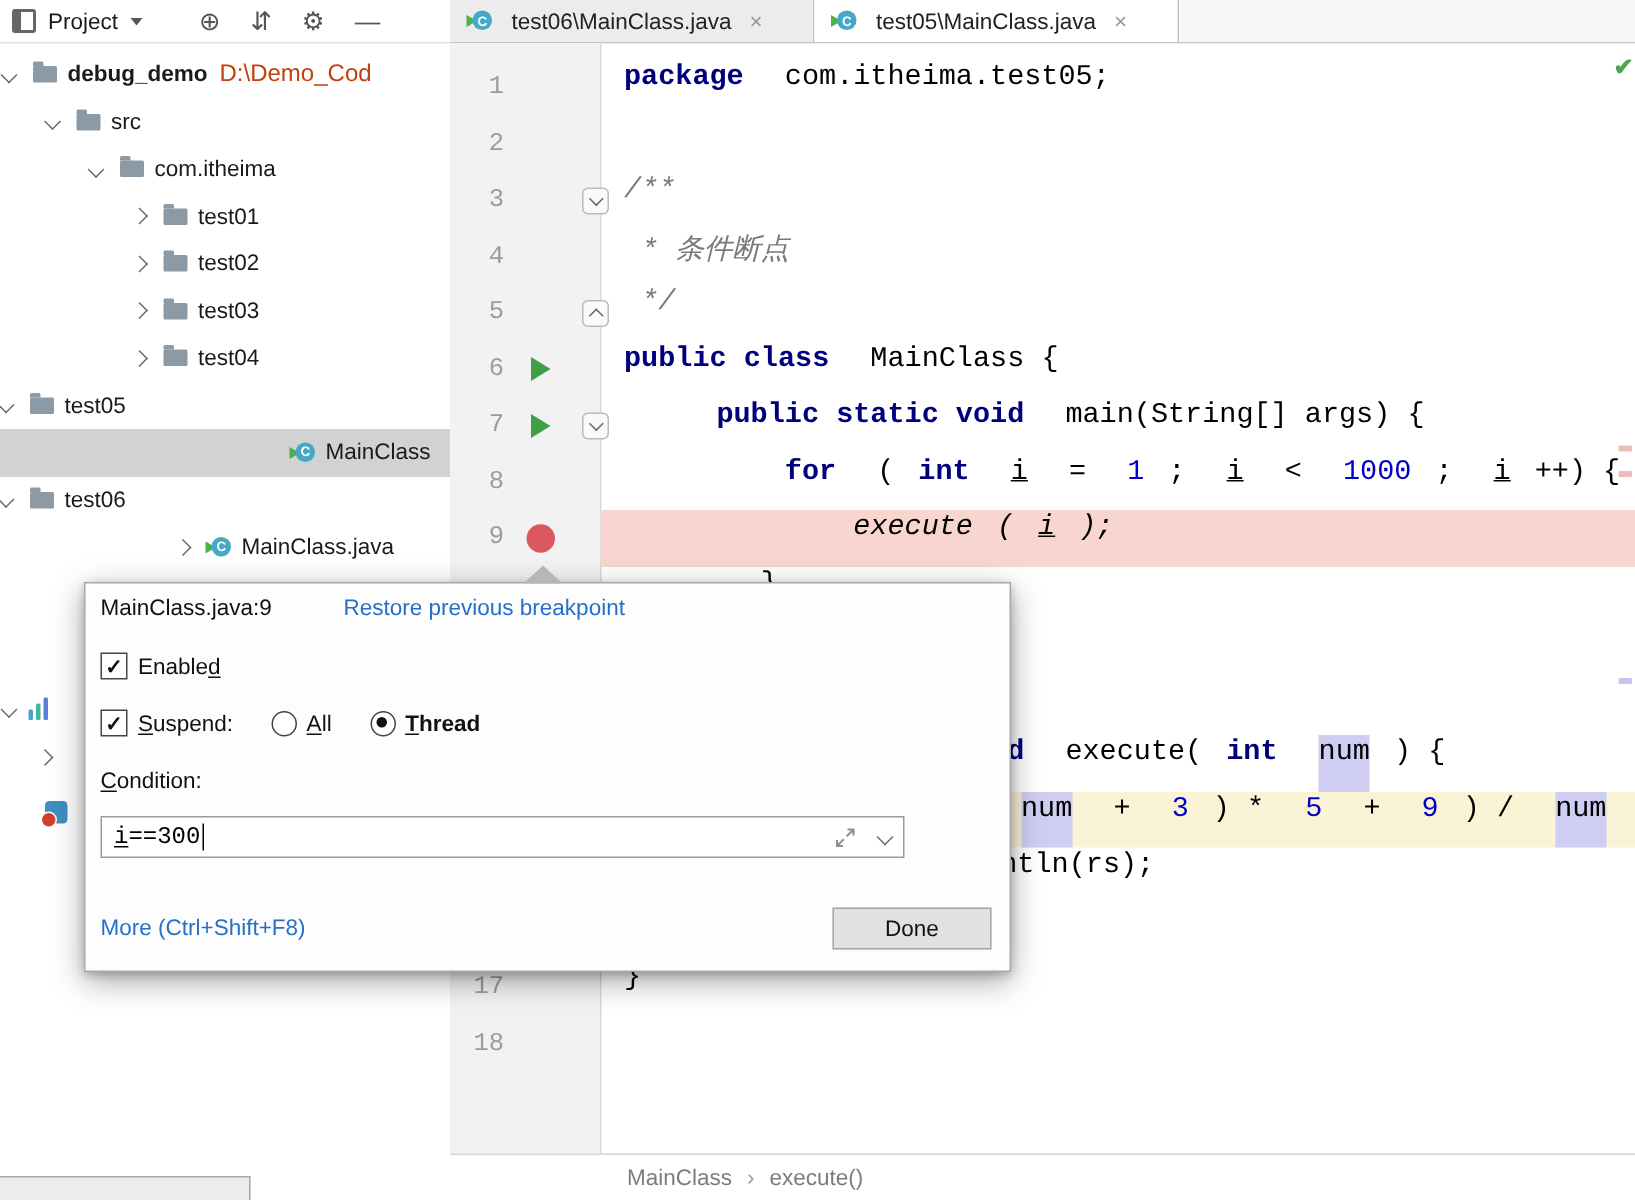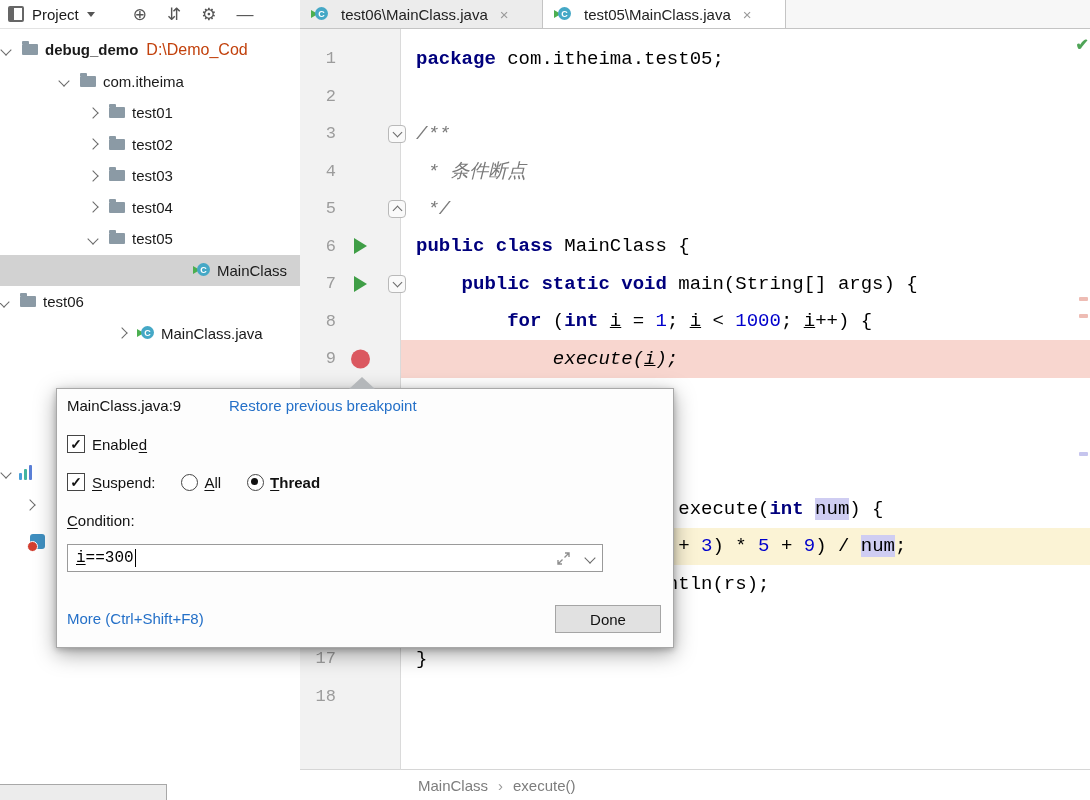--- a/index.html
+++ b/index.html
@@ -48,22 +48,22 @@
   .tabbar{height:28px;background:#f7f7f7;border-bottom:1px solid #c4c4c4;display:flex;}
   .tab{display:flex;align-items:center;gap:6px;padding:0 12px;border-right:1px solid #c4c4c4;font-size:15px;color:#222;background:#ececec;min-width:218px;}
   .tab.active{background:#ffffff;}
   .tab .close{color:#9a9a9a;font-size:15px;margin-left:6px;}
   .editor-body{position:absolute;left:0;right:0;top:29px;bottom:30px;background:#fff;overflow:hidden;}
   .gutter-bg{position:absolute;left:0;top:0;bottom:0;width:100px;background:#f2f2f2;}
   .gutter-line{position:absolute;left:100px;top:0;bottom:0;width:1px;background:#dadada;z-index:1;}
   .lines{position:absolute;left:0;right:0;top:11px;}
   .cl{position:relative;height:37.5px;display:flex;align-items:center;}
   .ln{width:36px;text-align:right;font-family:"Liberation Mono",monospace;font-size:17px;color:#9c9c9c;flex:none;}
-  .ct{position:absolute;left:101px;right:0;top:0;bottom:0;display:flex;align-items:center;padding-left:15px;
-      font-family:"Liberation Mono","DejaVu Sans Mono",monospace;font-size:19px;color:#000;white-space:pre;}
+  .ct{position:absolute;left:101px;right:0;top:0;bottom:0;display:flex;padding-left:15px;
+      font-family:"Liberation Mono","DejaVu Sans Mono",monospace;font-size:19px;color:#000;white-space:pre;gap:16px;}
   .cl.bg-pink .ct{background:var(--bp_line);}
   .cl.bg-yellow .ct{background:var(--cur_line);}
   .seg-kw{color:var(--keyword);font-weight:bold;}
   .seg-num{color:var(--number);}
   .seg-cmt{color:var(--comment);font-style:italic;}
   .seg-u{text-decoration:underline;}
   .seg-it{font-style:italic;}
   .seg-itu{font-style:italic;text-decoration:underline;}
   .seg-hl{background:var(--usage);}
   .run-arrow{position:absolute;left:54px;top:50%;transform:translateY(-50%);width:0;height:0;
@@ -123,20 +123,25 @@
         <span>—</span>
       </span>
   </div>
   <div class="tree" id="tree">
       <div class="trow" style="padding-left: 2px;">
         <span class="chev down"></span>
         <span class="folder-icon"></span>
         <span class="tlabel bold">debug_demo</span>
         <span class="thint">D:\Demo_Cod</span>
       </div>
+      <div class="trow" style="padding-left: 31px;">
+        <span class="chev down"></span>
+        <span class="folder-icon"></span>
+        <span class="tlabel">src</span>
+      </div>
       <div class="trow" style="padding-left: 60px;">
         <span class="chev down"></span>
         <span class="folder-icon"></span>
         <span class="tlabel">com.itheima</span>
       </div>
       <div class="trow" style="padding-left: 89px;">
         <span class="chev right"></span>
         <span class="folder-icon"></span>
         <span class="tlabel">test01</span>
       </div>
@@ -148,21 +153,21 @@
       <div class="trow" style="padding-left: 89px;">
         <span class="chev right"></span>
         <span class="folder-icon"></span>
         <span class="tlabel">test03</span>
       </div>
       <div class="trow" style="padding-left: 89px;">
         <span class="chev right"></span>
         <span class="folder-icon"></span>
         <span class="tlabel">test04</span>
       </div>
-      <div class="trow" style="padding-left: 89px;">
+      <div class="trow" style="">
         <span class="chev down"></span>
         <span class="folder-icon"></span>
         <span class="tlabel">test05</span>
       </div>
       <div class="trow selected" style="padding-left: 174px;">
         <span class="chev none"></span>
         <span class="cls-icon">
           <span class="play"></span>
           <span class="circ">C</span>
         </span>

